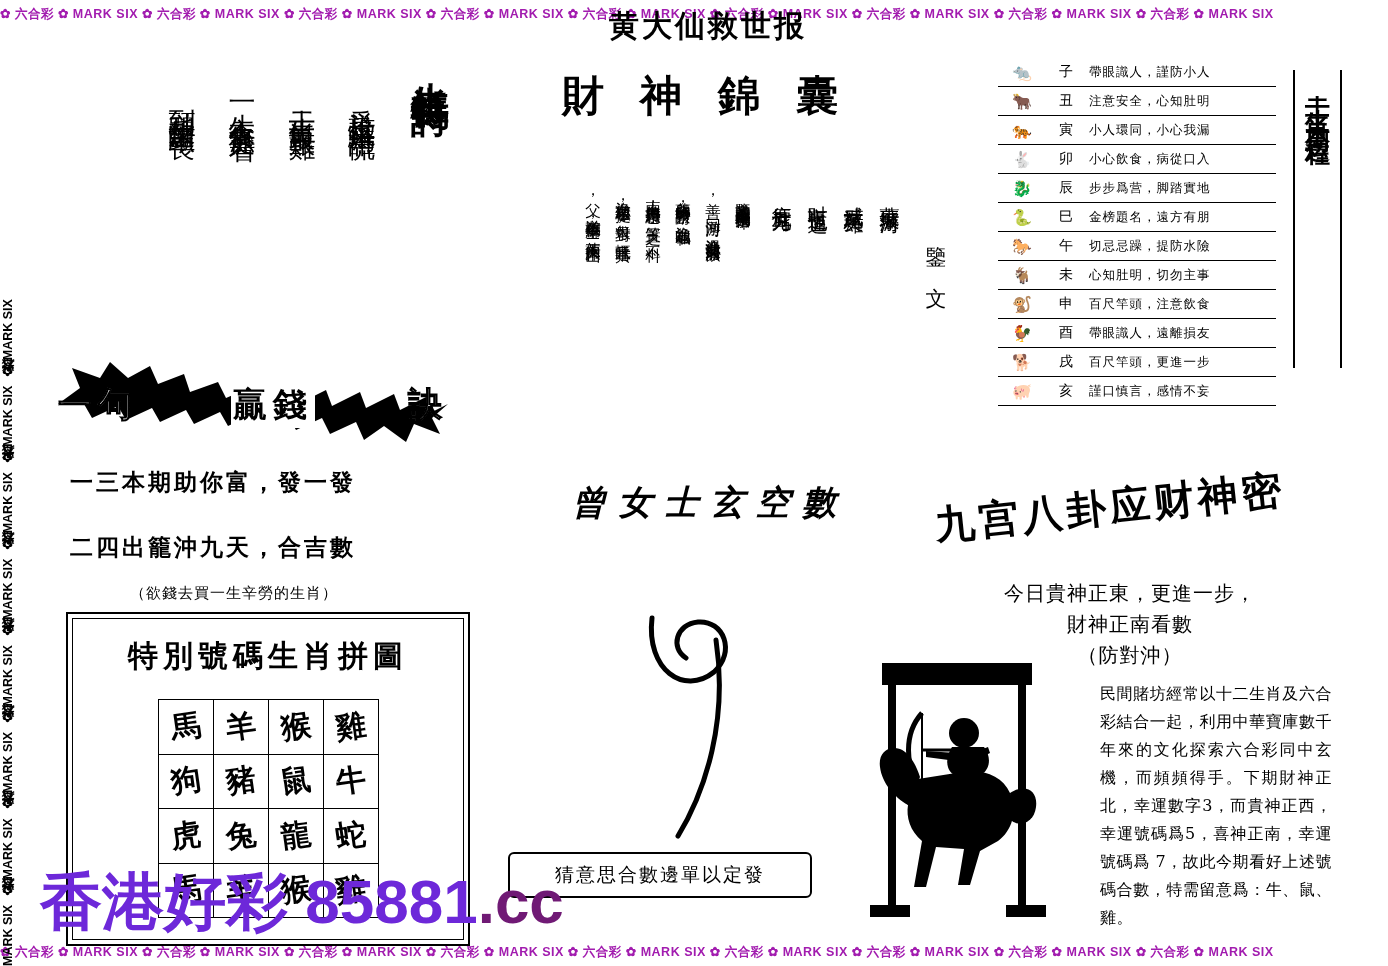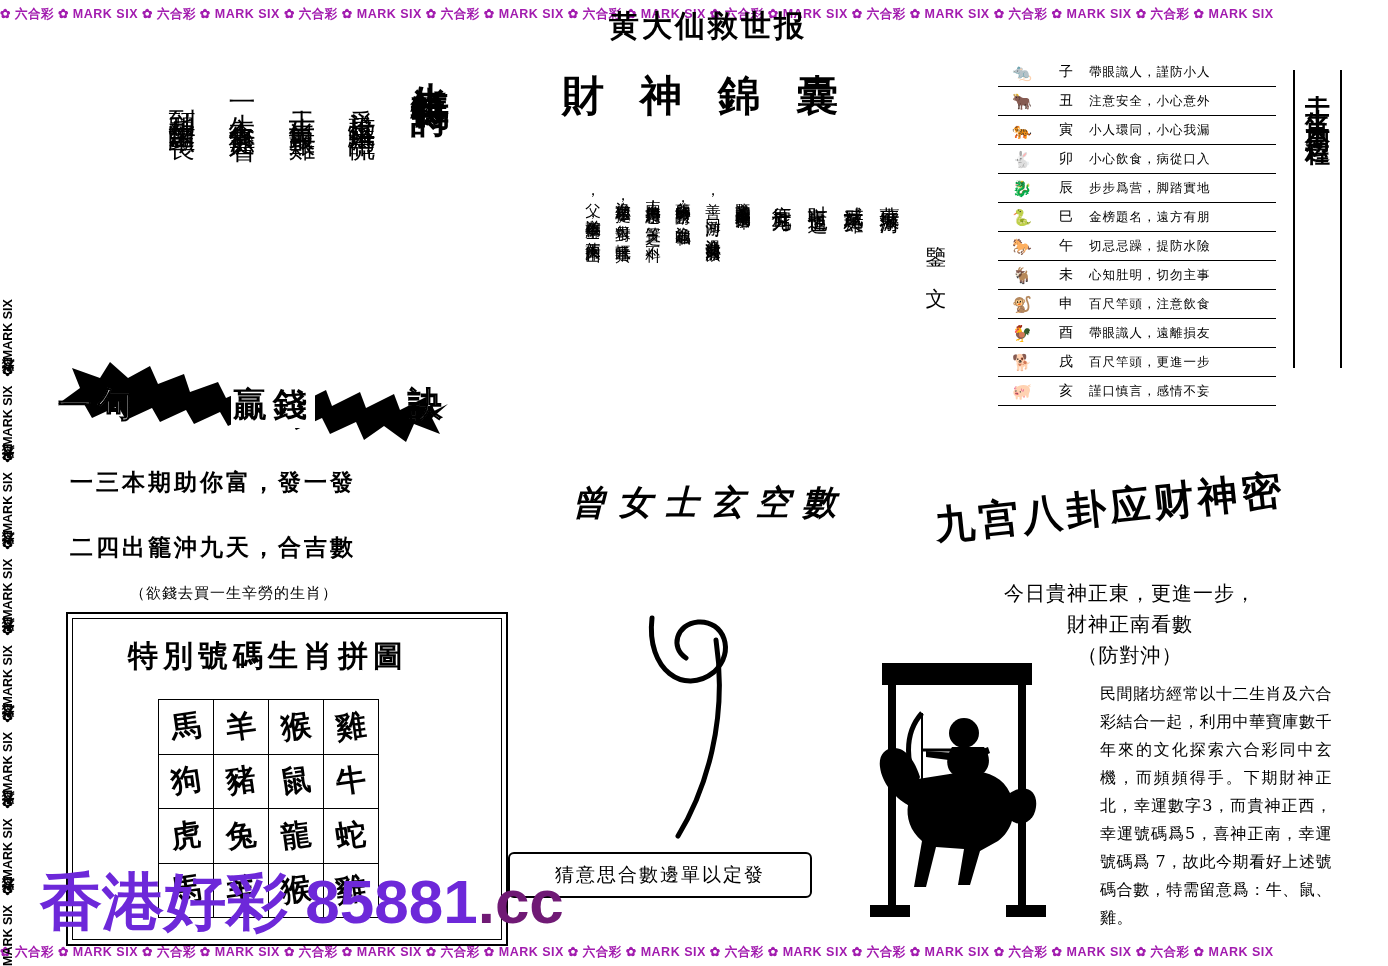--- a/index.html
+++ b/index.html
@@ -148,21 +148,20 @@
 
   
   .special-box {
     position: absolute;
     left: 36px;
     top: 580px;
     width: 400px;
     height: 330px;
     border: 2px solid #000;
     background: #fff;
-    padding-left: 38px;
   }
   .special-box-inner {
     position: absolute;
     inset: 4px;
     border: 1px solid #000;
   }
   .special-title {
     position: absolute;
     top: 22px;
     left: 0;
@@ -525,21 +524,21 @@
     <table class="zodiac-table">
       <tbody>
         <tr>
           <td class="icon">🐀</td>
           <td class="branch">子</td>
           <td class="luck">帶眼識人，謹防小人</td>
         </tr>
         <tr>
           <td class="icon">🐂</td>
           <td class="branch">丑</td>
-          <td class="luck">注意安全，小心意外</td>
+          <td class="luck">注意安全，心知肚明</td>
         </tr>
         <tr>
           <td class="icon">🐅</td>
           <td class="branch">寅</td>
           <td class="luck">小人環同，小心我漏</td>
         </tr>
         <tr>
           <td class="icon">🐇</td>
           <td class="branch">卯</td>
           <td class="luck">小心飲食，病從口入</td>

